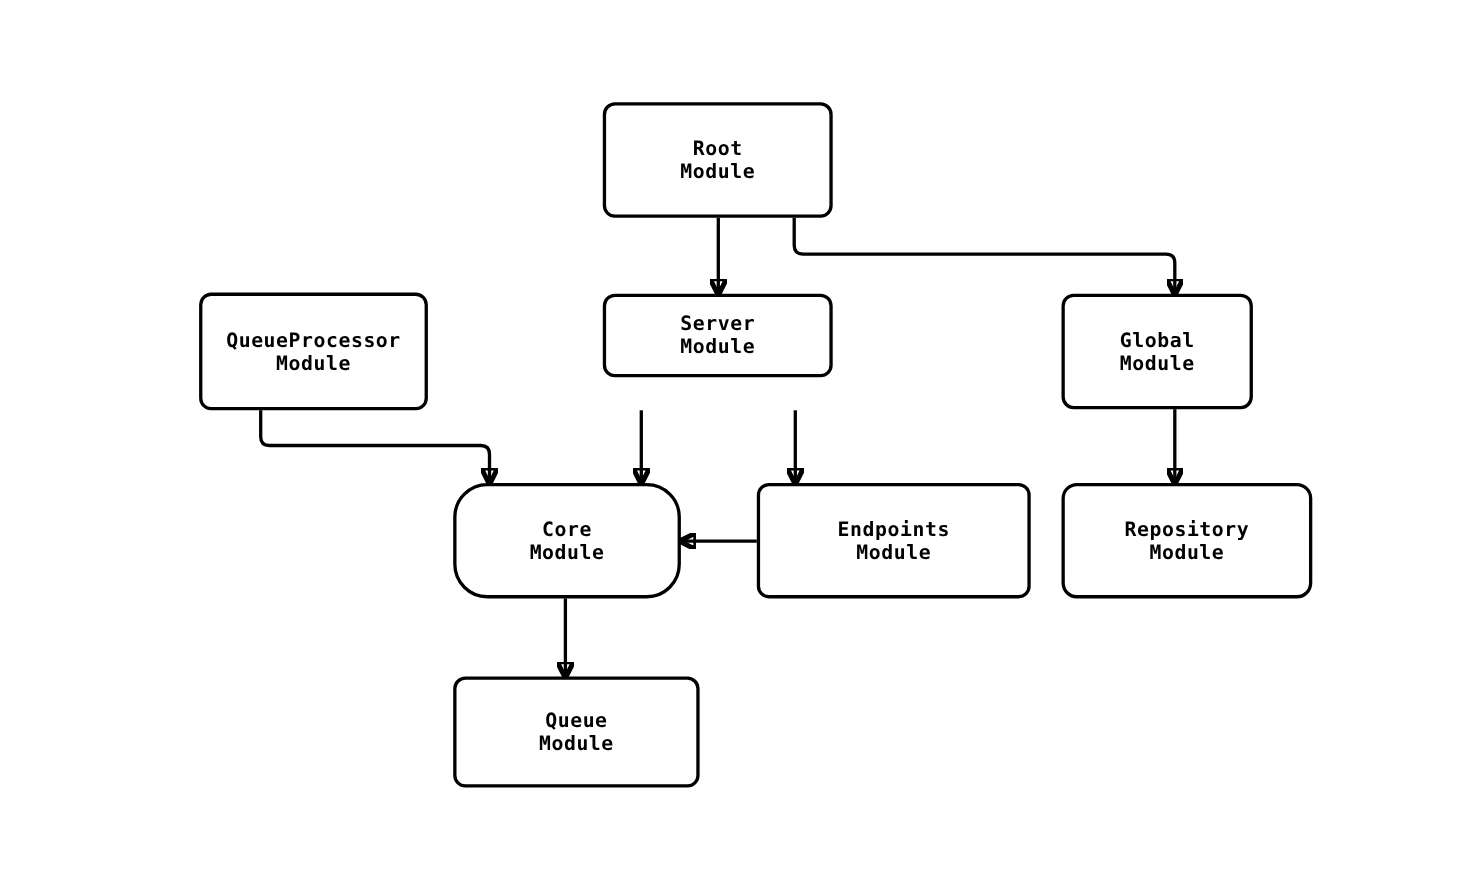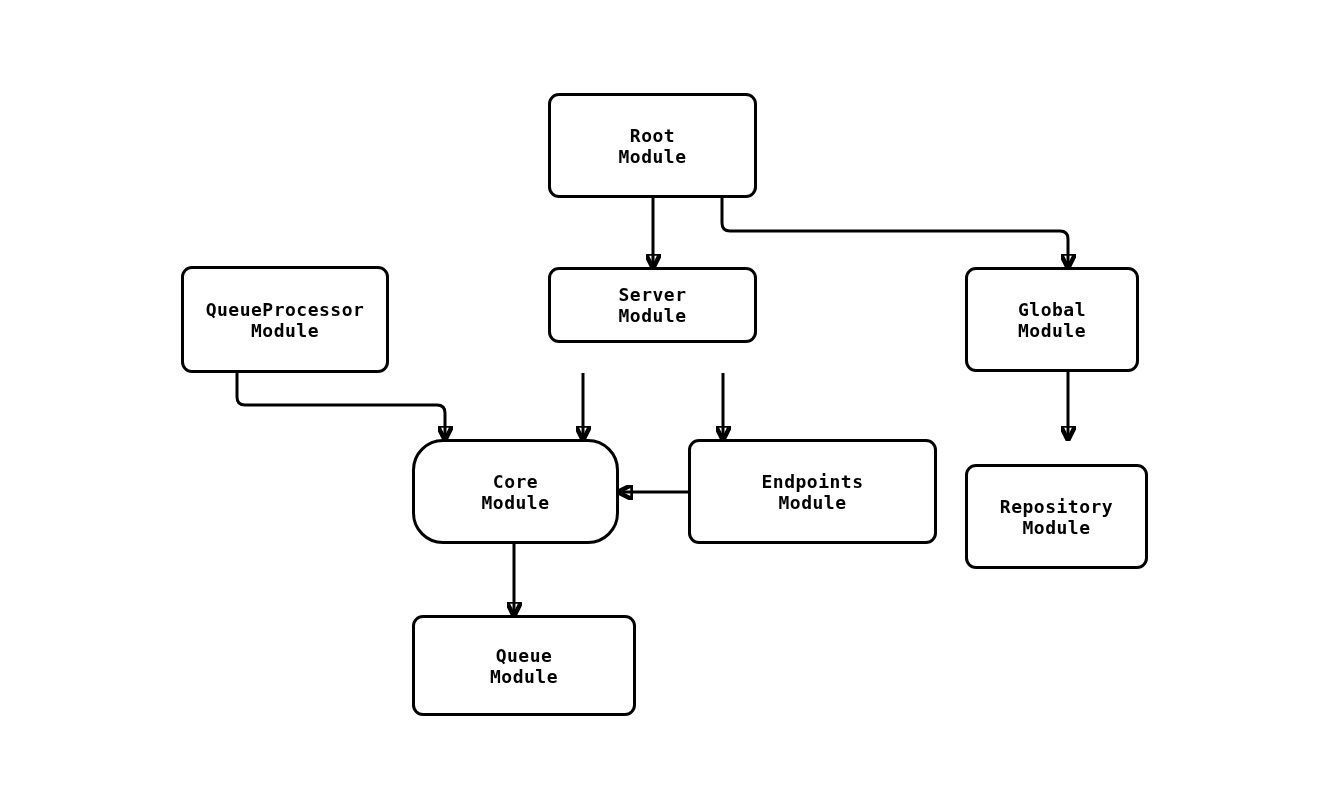--- a/index.html
+++ b/index.html
@@ -46,21 +46,21 @@
     letter-spacing: 0.5px;
   }
   .node-label span { display: block; }
 
   .node-root          { left: 548px; top:  93px; width: 209px; height: 105px; }
   .node-queueprocessor{ left: 133px; top: 266px; width: 208px; height: 107px; margin-left: 48px; }
   .node-server        { left: 548px; top: 267px; width: 209px; height: 76px; }
   .node-global        { left: 965px; top: 267px; width: 174px; height: 105px; }
   .node-core          { left: 412px; top: 439px; width: 207px; height: 105px; border-radius: 31px; }
   .node-endpoints     { left: 688px; top: 439px; width: 249px; height: 105px; }
-  .node-repository    { left: 965px; top: 464px; width: 183px; height: 105px; }
+  .node-repository    { left: 965px; top: 439px; width: 228px; height: 105px; border-radius: 14px; }
   .node-queue         { left: 412px; top: 615px; width: 224px; height: 101px; }
 </style>
 </head>
 <body>
 
 <div class="stage">
 
   <svg class="edges" width="1337" height="809" viewBox="0 0 1337 809" xmlns="http://www.w3.org/2000/svg">
     <defs>
       <marker id="arrow" viewBox="0 0 10 10" refX="9" refY="5" markerWidth="5" markerHeight="5" orient="auto-start-reverse" markerUnits="strokeWidth">

